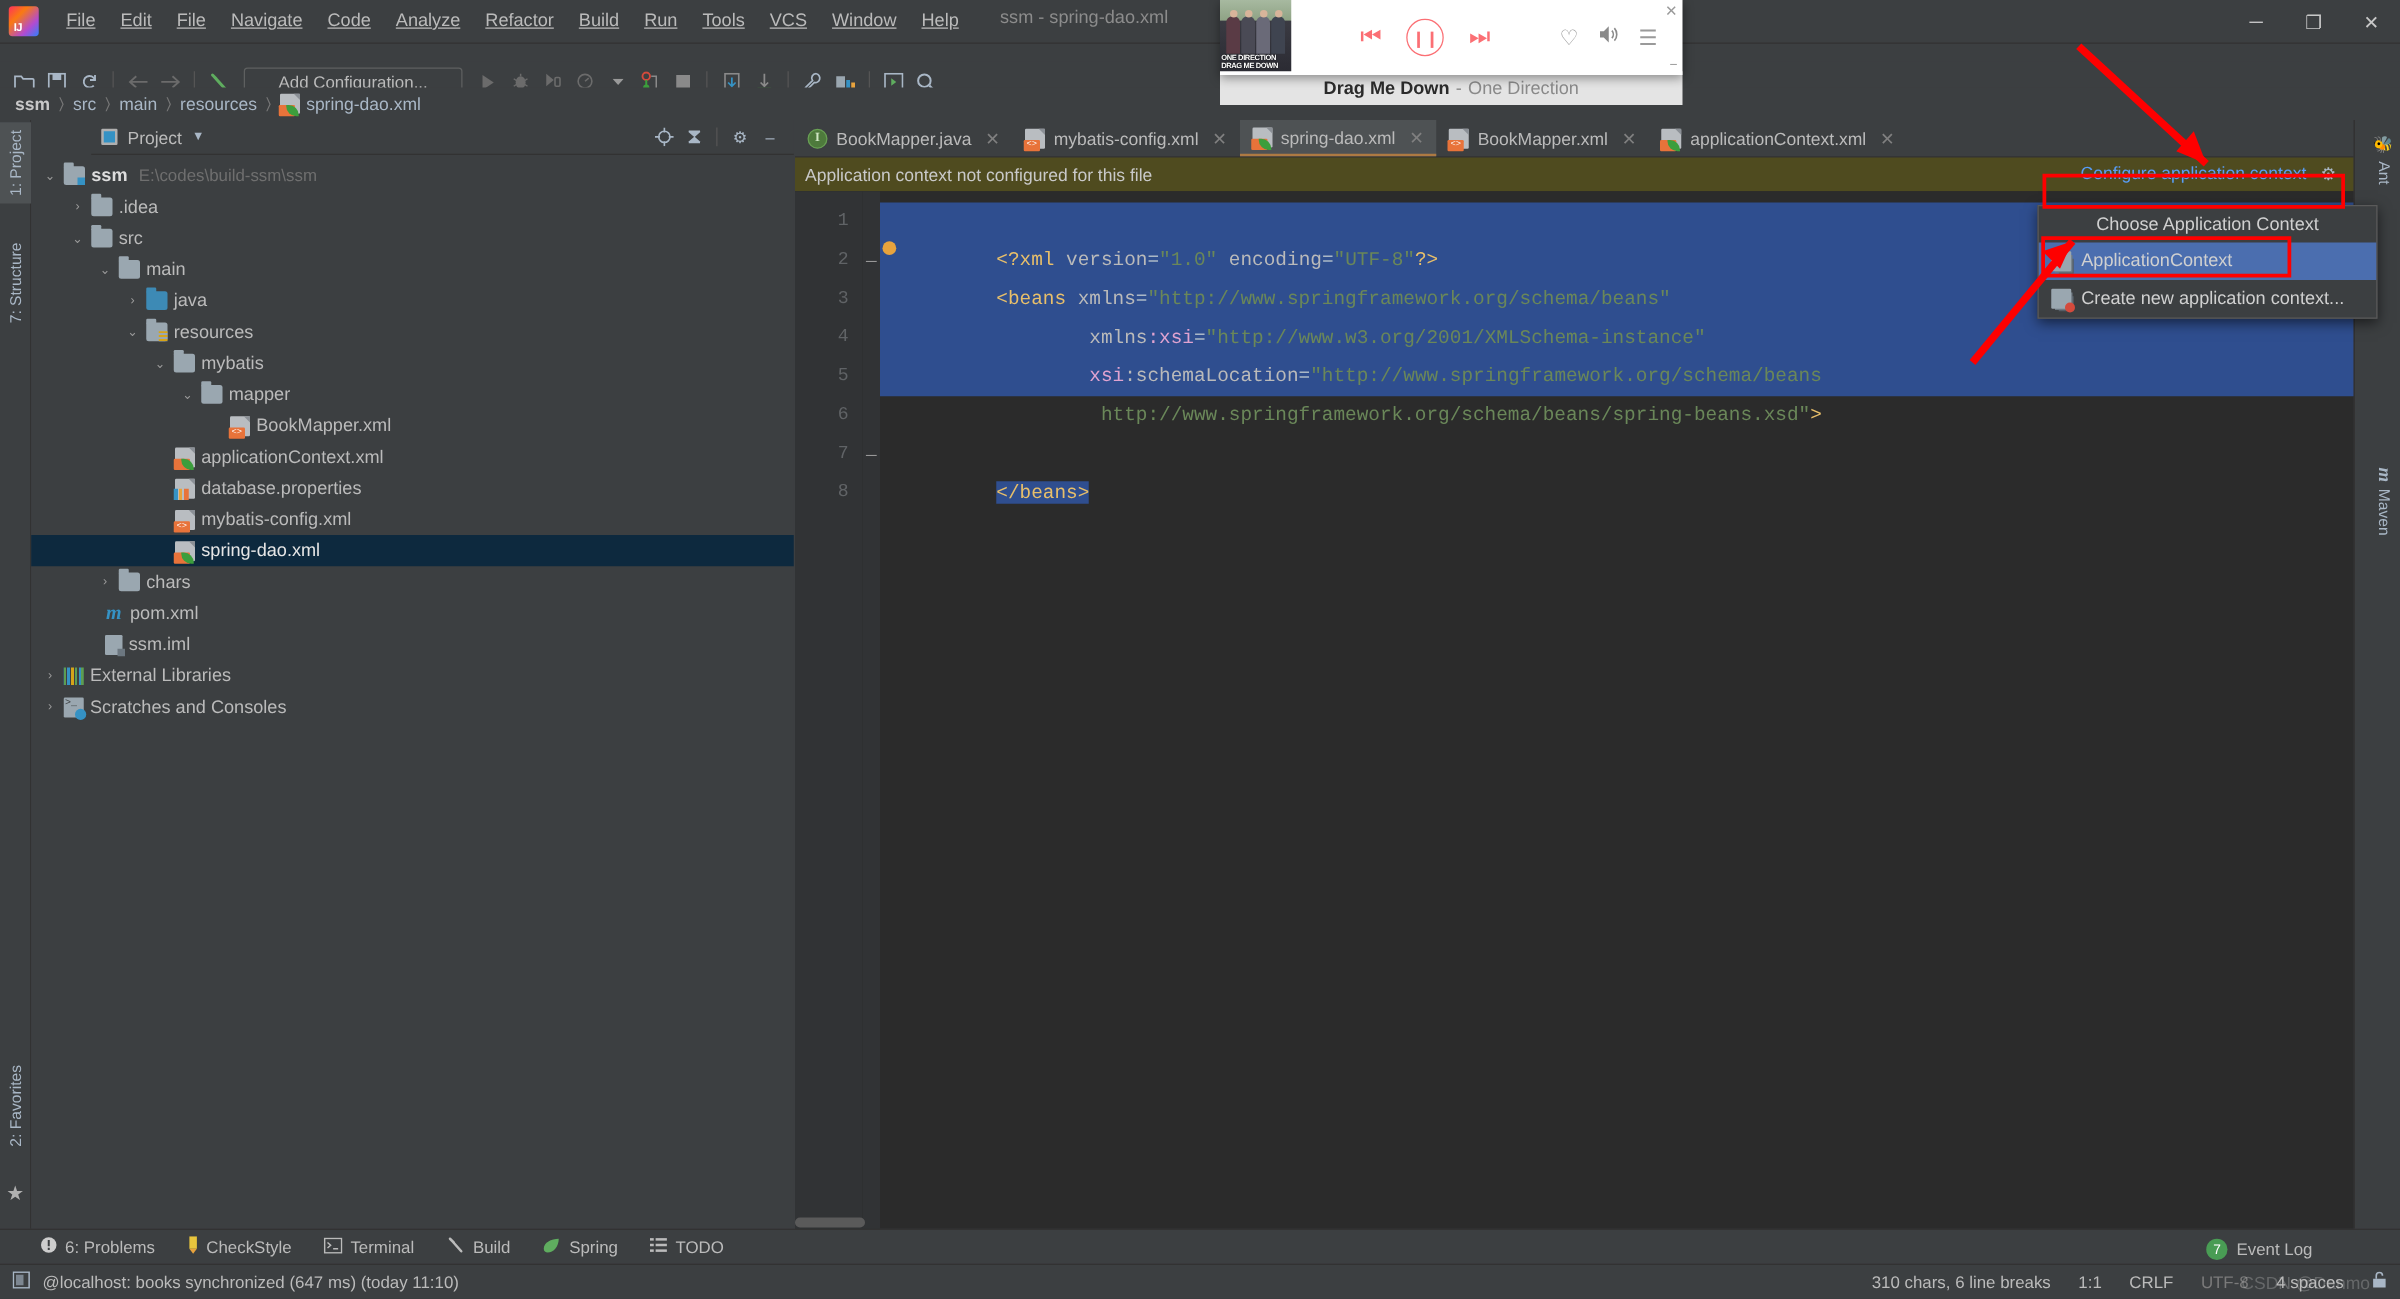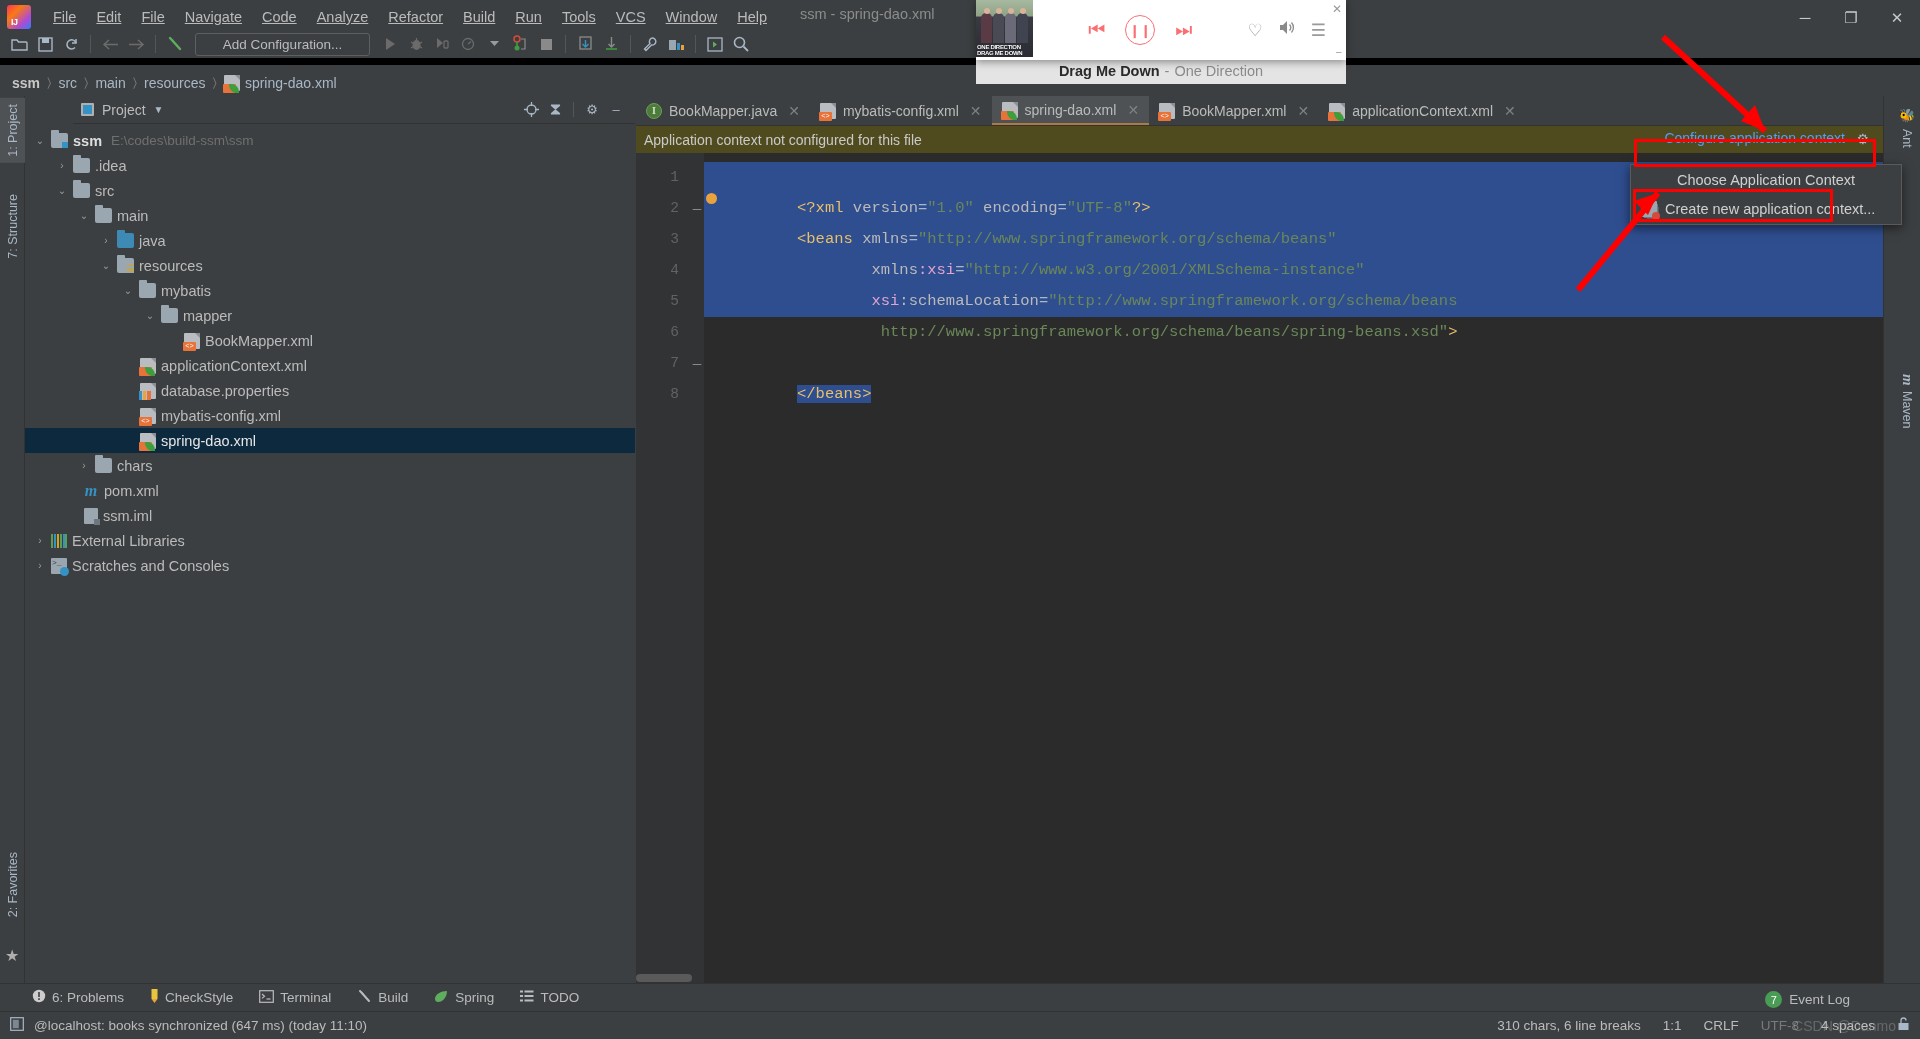--- a/index.html
+++ b/index.html
@@ -39,23 +39,23 @@
     font-size: 14.5px; color: #8c8c8c; white-space: nowrap;
   }
   .win-buttons { position: absolute; right: 0; top: 0; display: flex; height: 35px; }
   .win-btn {
     width: 46px; height: 35px; display: flex; align-items: center; justify-content: center;
     color: #c8c8c8; font-size: 15px;
   }
 
   
   .toolbar {
-    position: absolute; left: 0; top: 30px; width: 1920px; height: 35px;
+    position: absolute; left: 0; top: 49px; width: 1920px; height: 35px;
     background: #3c3f41; display: flex; align-items: center; padding-left: 6px;
-    border-bottom: 7px solid #000000;
+    border-bottom: 2px solid #000000;
   }
   .tb-icon {
     width: 26px; height: 26px; display: flex; align-items: center; justify-content: center;
     color: #a9b7c6; font-size: 14px; position: relative; flex: 0 0 auto;
   }
   .tb-sep { width: 1px; height: 18px; background: #555; margin: 0 6px; flex: 0 0 auto; }
   .add-config {
     height: 23px; min-width: 175px; border: 1px solid #5e6060; border-radius: 3px;
     color: #bbbbbb; font-size: 13.5px; display: flex; align-items: center;
     justify-content: center; margin: 0 7px; padding: 0 10px; background: transparent;
@@ -801,20 +801,24 @@
       <span>Ant</span>
     </div>
     <div class="rtab" style="top:270px;">
       <span style="font-family:'Liberation Serif',serif;font-style:italic;font-weight:bold;font-size:15px;">m</span>
       <span>Maven</span>
     </div>
   </div>
 
   <div class="dropdown">
     <div class="dd-header">Choose Application Context</div>
+    <div class="dd-item sel">
+      <span class="ic-ctx"></span>
+      <span>ApplicationContext</span>
+    </div>
     <div class="dd-item">
       <span class="ic-ctx plus"></span>
       <span>Create new application context...</span>
     </div>
   </div>
 
   <div class="redbox" style="left:1634px; top:139px; width:242px; height:28px;"></div>
   <div class="redbox" style="left:1633px; top:189px; width:200px; height:33px;"></div>
 
   <svg class="arrow-svg" style="left:1655px; top:33px; width:130px; height:110px;" viewBox="0 0 130 110">

